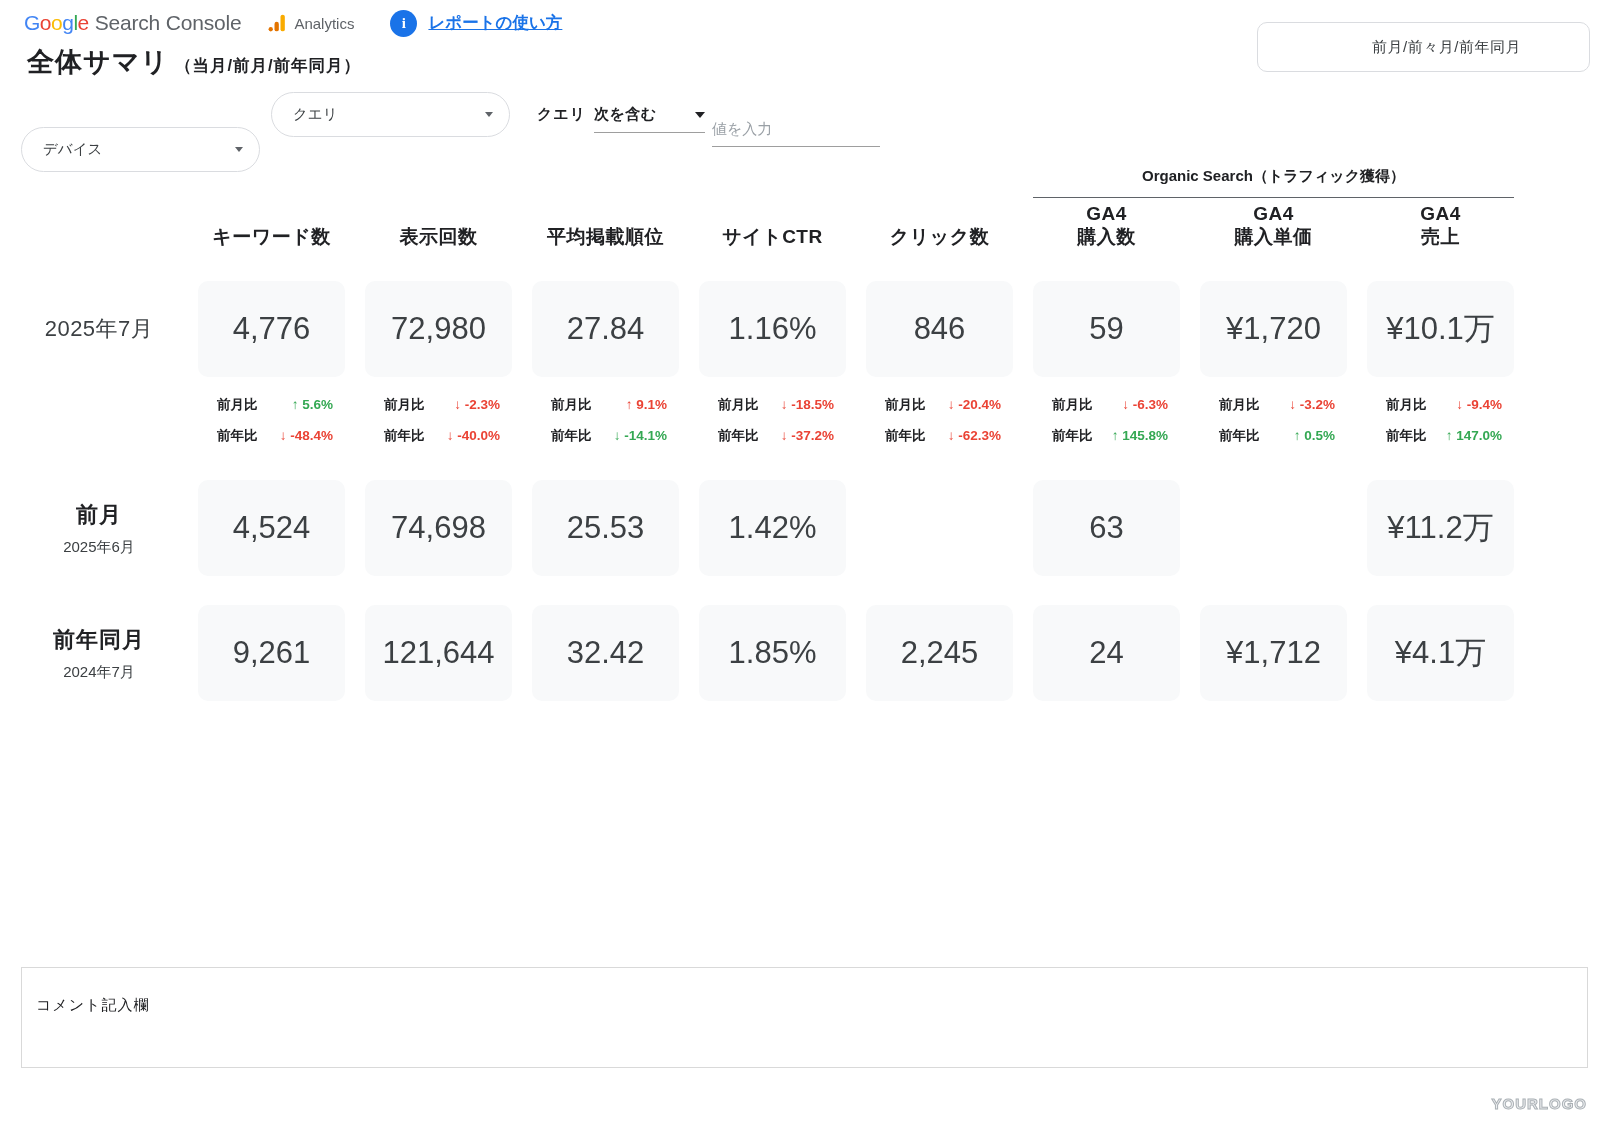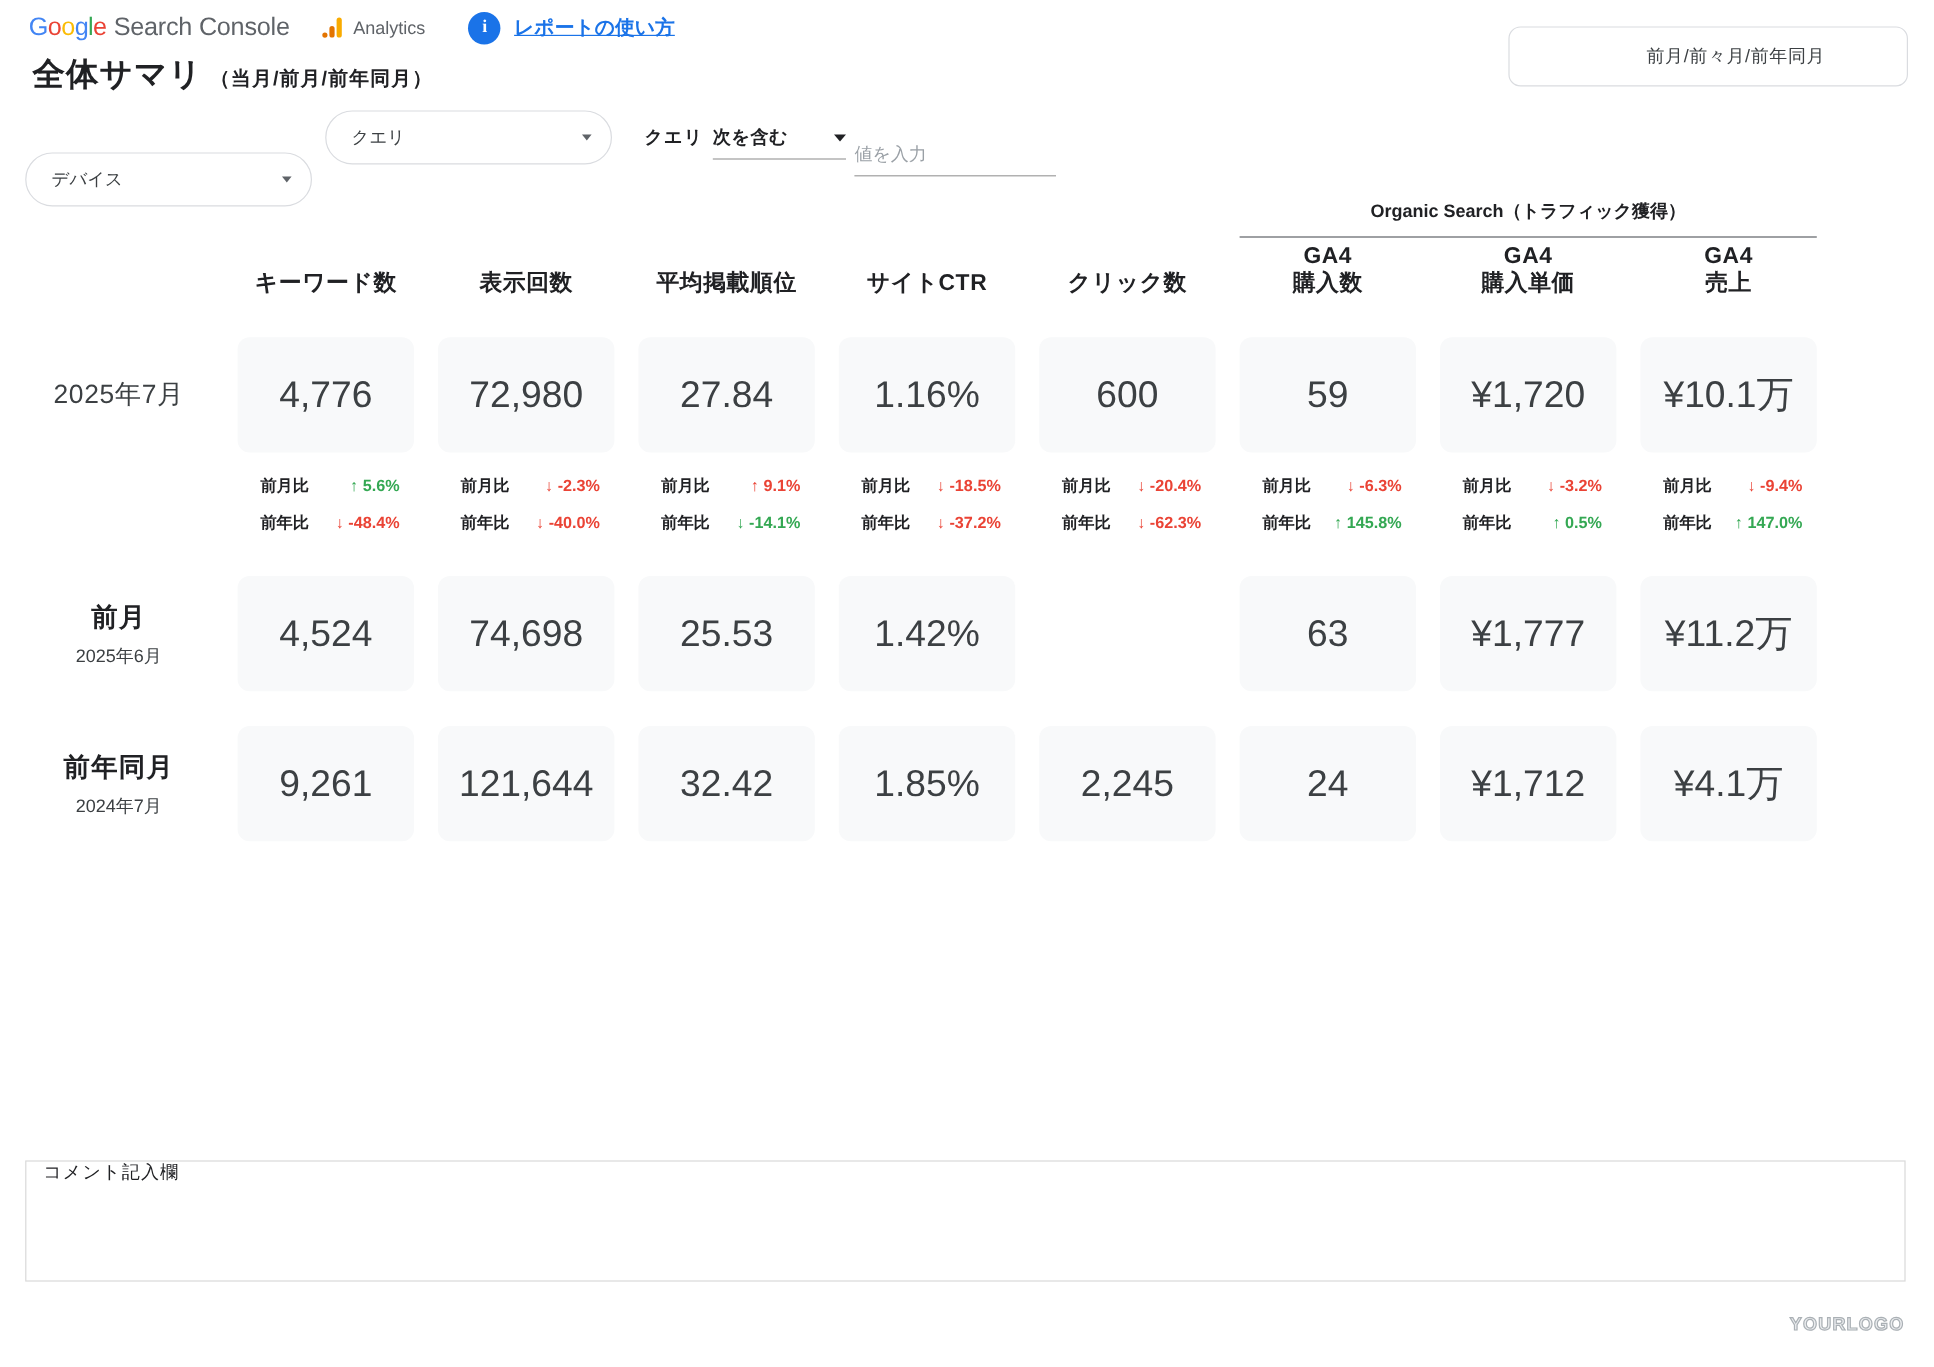--- a/index.html
+++ b/index.html
@@ -48,21 +48,21 @@
   .row-label .main { font-size:22px; font-weight:700; color:#202124; letter-spacing:1px; }
   .row-label .sub { font-size:15px; color:#3c4043; margin-top:8px; }
   .cmp { padding-top:12px; }
   .cmp-line { display:flex; align-items:center; justify-content:space-between; height:31px; padding:0 12px 0 19px; }
   .cmp-label { font-size:13.5px; font-weight:700; color:#202124; }
   .cmp-value { font-size:13.5px; font-weight:700; }
   .cmp-value[data-state="green"] { color:#34a853; }
   .cmp-value[data-state="red"] { color:#ea4335; }
 
   
-  .comment-box { position:absolute; left:21px; top:967px; width:1567px; height:101px; border:1px solid #d9d9d9; background:#fff; padding:0 14px; font-size:15px; color:#202124; letter-spacing:1px; }
+  .comment-box { position:absolute; left:21px; top:967px; width:1567px; height:101px; border:1px solid #d9d9d9; background:#fff; padding:28px 14px; font-size:15px; color:#202124; letter-spacing:1px; }
   .watermark { position:absolute; right:25px; top:1095px; font-size:15px; font-weight:700; letter-spacing:1px; color:#eceef0; -webkit-text-stroke:1px #aab0b5; }
 </style>
 </head>
 <body>
 
 <div class="page">
 
   <div class="brand-row">
     <span class="logo-google"><span class="lg-blue">G</span><span class="lg-red">o</span><span class="lg-yellow">o</span><span class="lg-blue">g</span><span class="lg-green">l</span><span class="lg-red">e</span></span>
     <span class="logo-sc">Search Console</span>
@@ -143,21 +143,21 @@
         <span>売上</span>
       </div>
 
     <div class="row-label" style="grid-row:4;grid-column:1">
       <span class="plain">2025年7月</span>
     </div>
     <div class="card" style="grid-row:4;grid-column:2">4,776</div>
     <div class="card" style="grid-row:4;grid-column:3">72,980</div>
     <div class="card" style="grid-row:4;grid-column:4">27.84</div>
     <div class="card" style="grid-row:4;grid-column:5">1.16%</div>
-    <div class="card" style="grid-row:4;grid-column:6">600</div>
+    <div class="card" style="grid-row:4;grid-column:6">846</div>
     <div class="card" style="grid-row:4;grid-column:7">59</div>
     <div class="card" style="grid-row:4;grid-column:8">¥1,720</div>
     <div class="card" style="grid-row:4;grid-column:9">¥10.1万</div>
 
     <div class="cmp" style="grid-row:5;grid-column:2">
       <div class="cmp-line">
           <span class="cmp-label">前月比</span>
           <span class="cmp-value" data-state="green">↑ 5.6%</span>
         </div>
       <div class="cmp-line">
@@ -238,21 +238,20 @@
 
     <div class="row-label" style="grid-row:6;grid-column:1">
       <span class="main">前月</span>
       <span class="sub">2025年6月</span>
     </div>
     <div class="card" style="grid-row:6;grid-column:2">4,524</div>
     <div class="card" style="grid-row:6;grid-column:3">74,698</div>
     <div class="card" style="grid-row:6;grid-column:4">25.53</div>
     <div class="card" style="grid-row:6;grid-column:5">1.42%</div>
     <div class="card" style="grid-row:6;grid-column:7">63</div>
-    <div class="card" style="grid-row:6;grid-column:8">¥1,777</div>
     <div class="card" style="grid-row:6;grid-column:9">¥11.2万</div>
 
     <div class="row-label" style="grid-row:8;grid-column:1">
       <span class="main">前年同月</span>
       <span class="sub">2024年7月</span>
     </div>
     <div class="card" style="grid-row:8;grid-column:2">9,261</div>
     <div class="card" style="grid-row:8;grid-column:3">121,644</div>
     <div class="card" style="grid-row:8;grid-column:4">32.42</div>
     <div class="card" style="grid-row:8;grid-column:5">1.85%</div>

